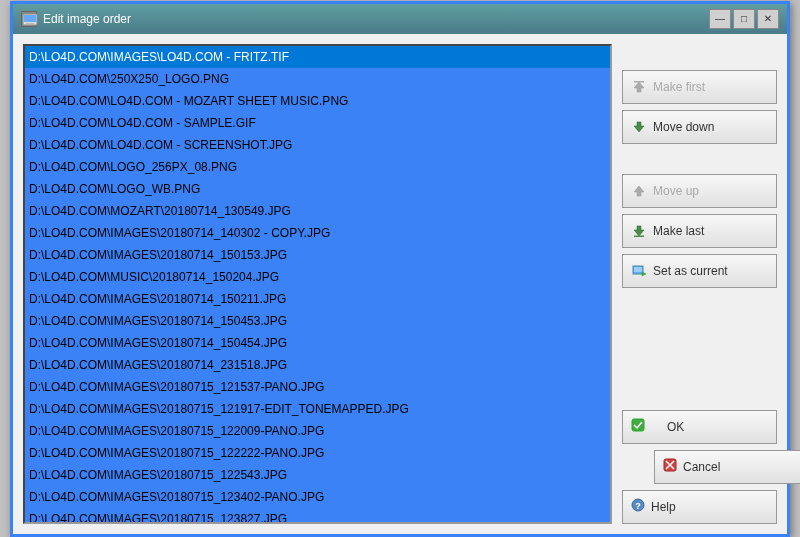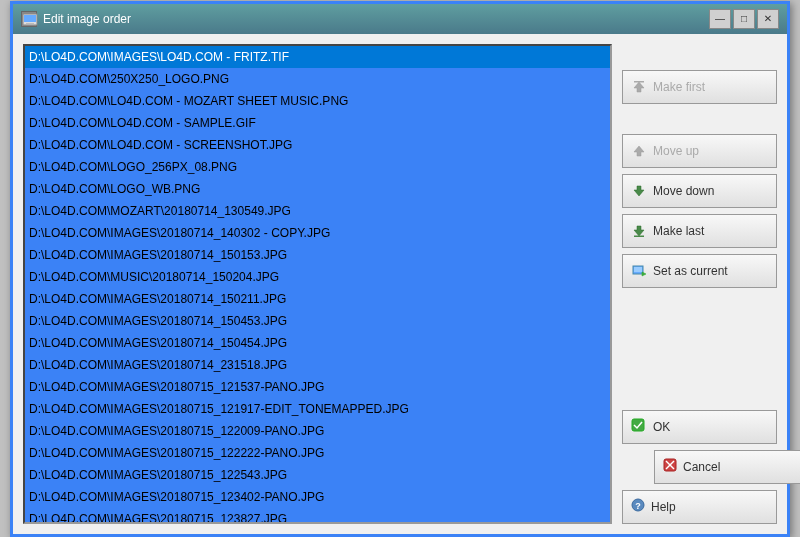--- a/index.html
+++ b/index.html
@@ -140,21 +140,21 @@
       flex-shrink: 0;
     }
 
     .ok-btn {
       background: linear-gradient(to bottom, #f8f8f8, #e0e0e0);
       border: 1px solid #999;
       padding: 6px 8px;
       cursor: pointer;
       display: flex;
       align-items: center;
-      gap: 8px;
+      gap: 22px;
       font-size: 12px;
       color: #333;
       width: 100%;
       height: 34px;
     }
 
     .cancel-btn {
       background: linear-gradient(to bottom, #f8f8f8, #e0e0e0);
       border: 1px solid #999;
       padding: 6px 8px;
@@ -253,36 +253,36 @@
       <button class="action-btn" disabled="">
         <span class="btn-icon">
           <svg width="14" height="14" viewBox="0 0 14 14">
             <polygon points="7,2 2,8 5,8 5,12 9,12 9,8 12,8" fill="#aaa" stroke="#999" stroke-width="0.5"></polygon>
             <rect x="2" y="1" width="10" height="1.5" fill="#aaa"></rect>
           </svg>
         </span>
         <span>Make first</span>
       </button>
 
+      <button class="action-btn">
+        <span class="btn-icon">
+          <svg width="14" height="14" viewBox="0 0 14 14">
+            <polygon points="7,12 2,6 5,6 5,2 9,2 9,6 12,6" fill="#4a8a4a" stroke="#2a6a2a" stroke-width="0.5"></polygon>
+          </svg>
+        </span>
+        <span>Move down</span>
+      </button>
+
       <button class="action-btn" disabled="">
         <span class="btn-icon">
           <svg width="14" height="14" viewBox="0 0 14 14">
             <polygon points="7,2 2,8 5,8 5,12 9,12 9,8 12,8" fill="#aaa" stroke="#999" stroke-width="0.5"></polygon>
           </svg>
         </span>
         <span>Move up</span>
-      </button>
-
-      <button class="action-btn">
-        <span class="btn-icon">
-          <svg width="14" height="14" viewBox="0 0 14 14">
-            <polygon points="7,12 2,6 5,6 5,2 9,2 9,6 12,6" fill="#4a8a4a" stroke="#2a6a2a" stroke-width="0.5"></polygon>
-          </svg>
-        </span>
-        <span>Move down</span>
       </button>
 
       <button class="action-btn">
         <span class="btn-icon">
           <svg width="14" height="14" viewBox="0 0 14 14">
             <polygon points="7,12 2,6 5,6 5,2 9,2 9,6 12,6" fill="#4a8a4a" stroke="#2a6a2a" stroke-width="0.5"></polygon>
             <rect x="2" y="11.5" width="10" height="1.5" fill="#4a8a4a"></rect>
           </svg>
         </span>
         <span>Make last</span>

